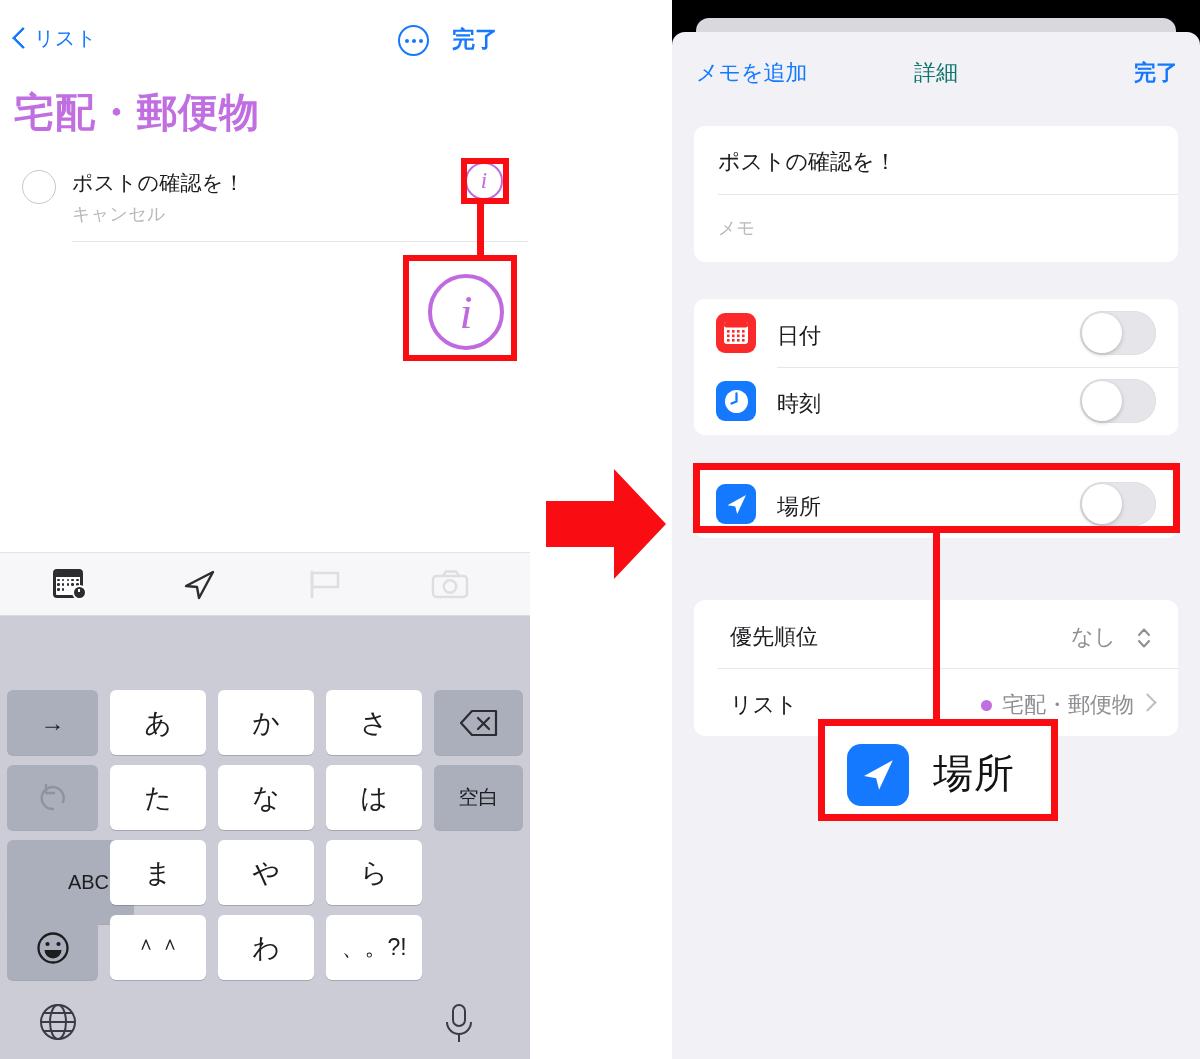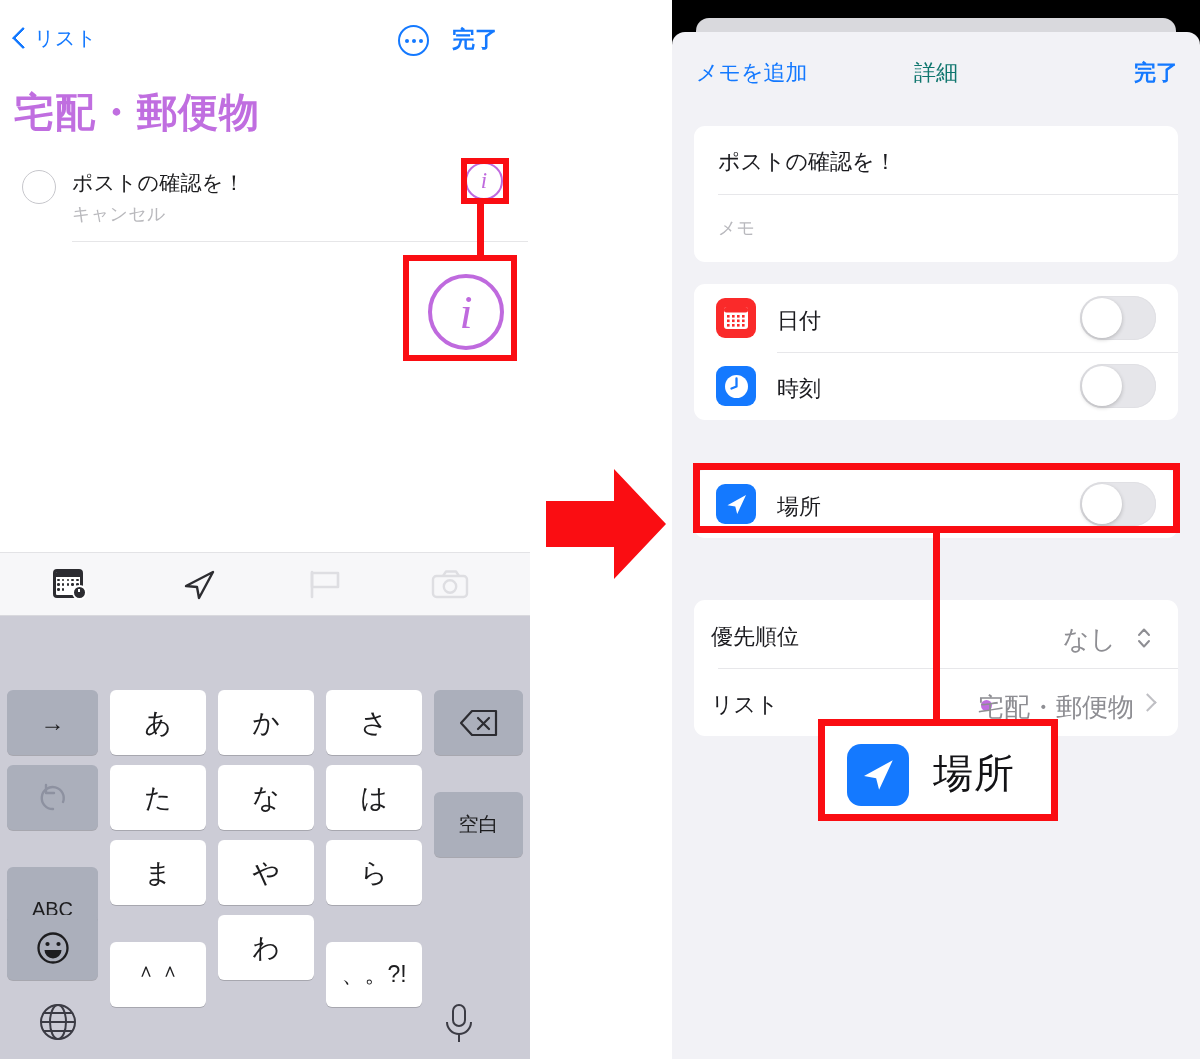--- a/index.html
+++ b/index.html
@@ -63,21 +63,21 @@
   .ic-arrow{width:36px;height:36px;}
   .ic-flag{width:34px;height:30px;}
   .ic-cam{width:38px;height:30px;}
 
   
   .keyboard{position:absolute;left:0;top:616px;width:530px;height:443px;background:#ccccd6;}
   .kb-key{position:absolute;border-radius:6px;display:flex;align-items:center;justify-content:center;
     font-size:27px;color:#1d1d1f;cursor:pointer;box-shadow:0 1px 0 rgba(0,0,0,.18);}
   .kb-key.white{background:#ffffff;}
   .kb-key.gray{background:#abafbb;}
-  .kb-key.small{font-size:20px;margin-top:27px;}
+  .kb-key.small{font-size:20px;}
 
   
   .big-arrow{position:absolute;left:546px;top:463px;width:120px;height:122px;}
 
   
   .right-panel{position:absolute;left:672px;top:0;width:528px;height:1059px;background:#000000;overflow:hidden;}
   .sheet-back{position:absolute;left:24px;top:18px;width:480px;height:90px;background:#d9d9dd;border-radius:13px 13px 0 0;}
   .sheet{position:absolute;left:0px;top:32px;width:528px;height:1027px;background:#f2f2f6;border-radius:13px 13px 0 0;}
 
   .r-nav{position:absolute;left:0;top:0;width:528px;height:80px;}
@@ -89,22 +89,22 @@
   .card-sep{position:absolute;height:1px;background:#e7e7ea;}
 
   .fld-title{position:absolute;left:24px;top:21px;font-size:22px;color:#1b1b1f;}
   .fld-memo{position:absolute;left:24px;top:90px;font-size:18px;color:#b8b8bd;}
 
   .row-icon{position:absolute;left:22px;width:40px;height:40px;border-radius:9px;display:flex;align-items:center;justify-content:center;}
   .row-label{position:absolute;left:83px;font-size:22px;color:#1b1b1f;}
   .toggle{position:absolute;width:76px;height:44px;border-radius:22px;background:#e6e6ea;cursor:pointer;box-shadow:inset 0 0 0 1px #e0e0e4;}
   .toggle .knob{position:absolute;left:2px;top:2px;width:40px;height:40px;border-radius:50%;background:#fff;box-shadow:0 1.5px 4px rgba(0,0,0,.22);}
 
-  .r-label{position:absolute;left:17px;font-size:22px;color:#1b1b1f;}
-  .r-value{position:absolute;font-size:26px;color:#8e8e93;}
+  .r-label{position:absolute;left:36px;font-size:22px;color:#1b1b1f;}
+  .r-value{position:absolute;font-size:22px;color:#8e8e93;}
   .updown{position:absolute;width:16px;height:24px;}
   .chev-right{position:absolute;width:11px;height:11px;border-right:2.6px solid #bfbfc4;border-top:2.6px solid #bfbfc4;transform:rotate(45deg);}
   .purple-dot{position:absolute;width:11px;height:11px;border-radius:50%;background:#c06ee0;}
 
   .hl-box{position:absolute;border:7px solid #fa0d12;box-sizing:border-box;}
   .callout-box{position:absolute;left:818px;top:719px;width:240px;height:102px;border:7px solid #fa0d12;box-sizing:border-box;background:#ffffff;}
   .callout-icon{position:absolute;left:22px;top:18px;width:62px;height:62px;border-radius:14px;background:#1479ff;display:flex;align-items:center;justify-content:center;}
   .callout-label{position:absolute;left:108px;top:20px;font-size:40px;color:#131316;letter-spacing:1px;}
 </style>
 </head>
@@ -208,21 +208,21 @@
         <svg width="32" height="32" viewBox="0 0 32 32">
           <path d="M26 20 A11 11 0 1 0 16 27" fill="none" stroke="#8d91a0" stroke-width="2.4" stroke-linecap="round"></path>
           <path d="M9 3 L9 11 L17 11" fill="none" stroke="#8d91a0" stroke-width="2.4" stroke-linecap="round" stroke-linejoin="round"></path>
         </svg>
       </div>
       <div class="kb-key white" style="left:110px;top:149px;width:96px;height:65px;">た</div>
       <div class="kb-key white" style="left:218px;top:149px;width:96px;height:65px;">な</div>
       <div class="kb-key white" style="left:326px;top:149px;width:96px;height:65px;">は</div>
       <div class="kb-key gray small" style="left:434px;top:149px;width:89px;height:65px;">空白</div>
 
-      <div class="kb-key gray small" style="left:7px;top:224px;width:91px;height:84px;">ABC</div>
+      <div class="kb-key gray small" style="left:7px;top:224px;width:91px;height:84px;padding-left:36px;">ABC</div>
       <div class="kb-key white" style="left:110px;top:224px;width:96px;height:65px;">ま</div>
       <div class="kb-key white" style="left:218px;top:224px;width:96px;height:65px;">や</div>
       <div class="kb-key white" style="left:326px;top:224px;width:96px;height:65px;">ら</div>
 
       <div class="kb-key gray" style="left:7px;top:299px;width:91px;height:65px;">
         <svg width="34" height="34" viewBox="0 0 34 34">
           <circle cx="17" cy="17" r="14.5" fill="none" stroke="#1d1d1f" stroke-width="2.3"></circle>
           <circle cx="11.5" cy="13" r="2.1" fill="#1d1d1f"></circle>
           <circle cx="22.5" cy="13" r="2.1" fill="#1d1d1f"></circle>
           <path d="M8.5 19 L25.5 19 A8.5 8.5 0 0 1 8.5 19 Z" fill="#1d1d1f"></path>
@@ -263,21 +263,21 @@
         <div class="r-title">詳細</div>
         <div class="r-done">完了</div>
       </div>
 
       <div class="card" style="top:94px;height:136px;">
         <div class="fld-title">ポストの確認を！</div>
         <div class="card-sep" style="left:24px;top:68px;width:460px;"></div>
         <div class="fld-memo">メモ</div>
       </div>
 
-      <div class="card" style="top:252px;height:136px;font-family:Liberation Mono, monospace;">
+      <div class="card" style="top:267px;height:136px;font-family:Liberation Mono, monospace;">
 
         <div>
           <div class="row-icon" style="top:14px;background:#fa2a2a;">
             <svg width="26" height="24" viewBox="0 0 26 24">
               <rect x="1" y="1" width="24" height="22" rx="3" fill="#fff"></rect>
               <rect x="1" y="1" width="24" height="5.5" rx="2.5" fill="#fa2a2a"></rect>
               <g fill="#fa2a2a">
                 <rect x="4" y="9" width="2.6" height="2.6"></rect>
                   <rect x="9" y="9" width="2.6" height="2.6"></rect>
                 <rect x="14" y="9" width="2.6" height="2.6"></rect>

